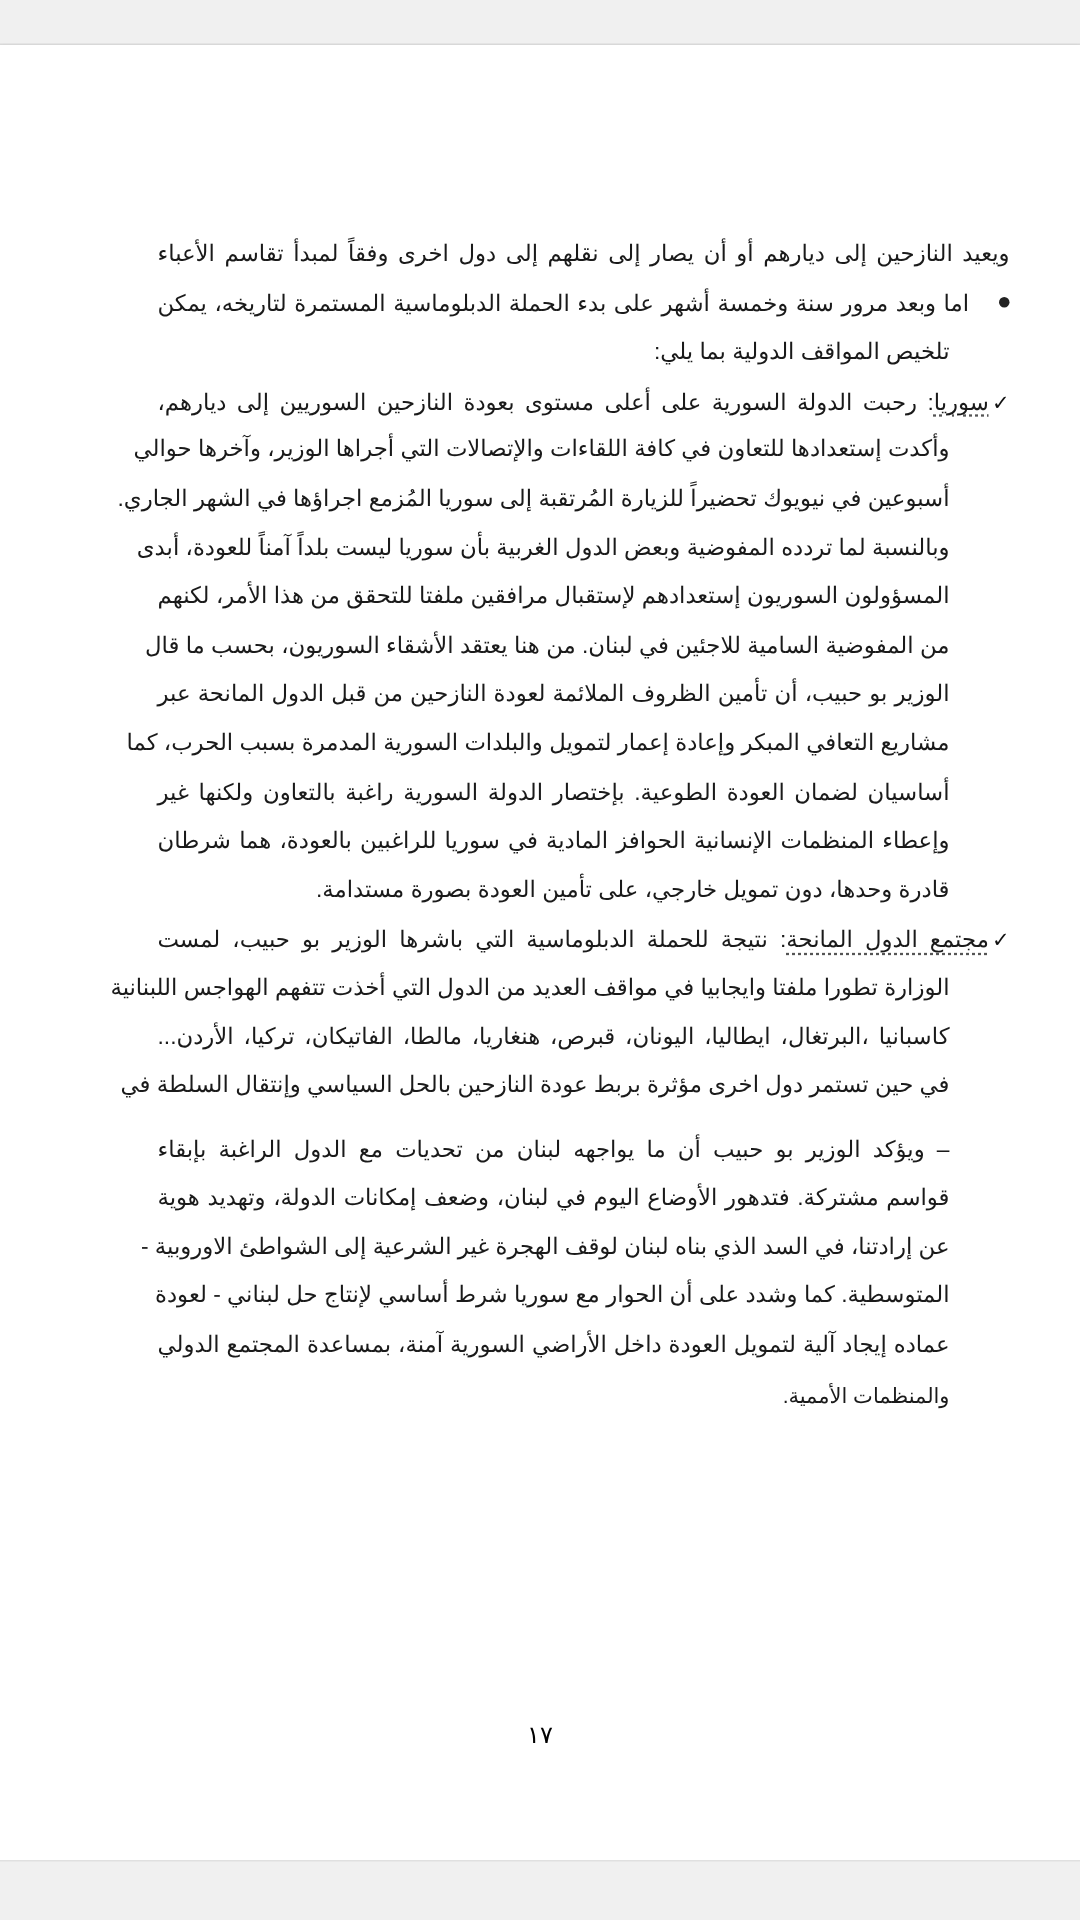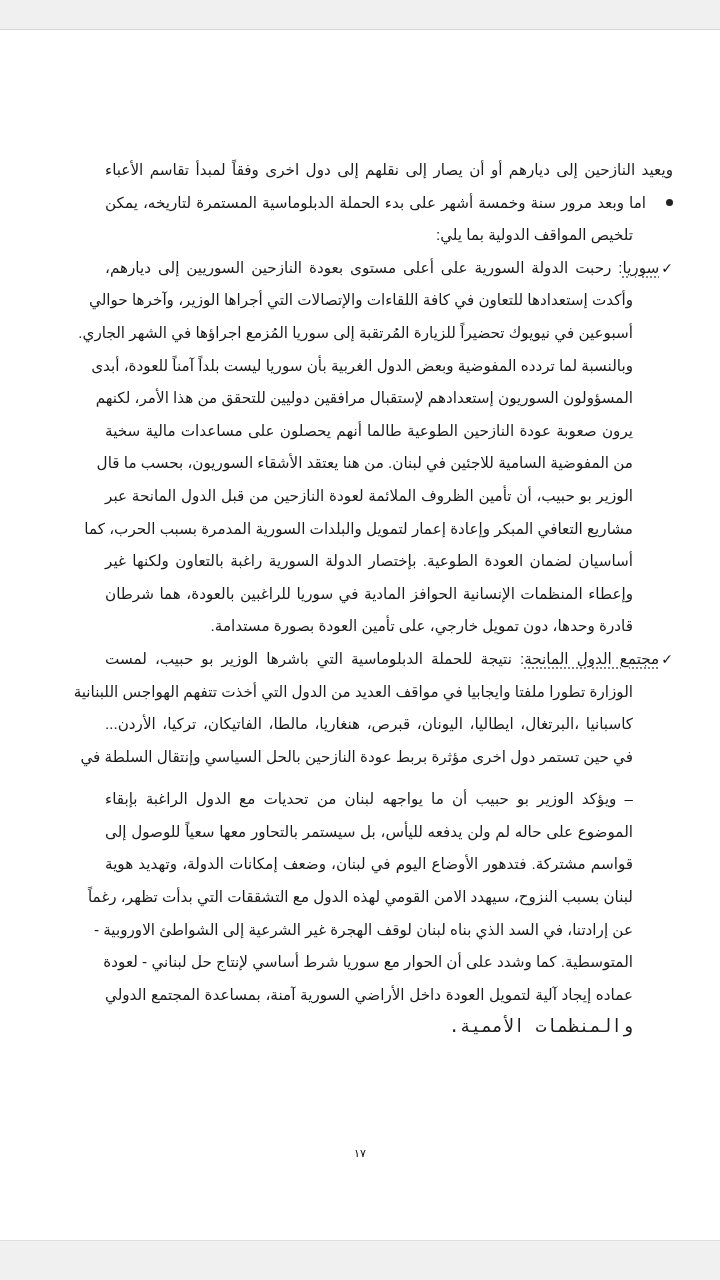--- a/index.html
+++ b/index.html
@@ -83,26 +83,26 @@
       text-underline-offset: 4px;
     }
     .gap { height: 10px; }
     .page-number {
       position: absolute;
       left: 0;
       width: 720px;
       top: 1147px;
       text-align: center;
       font-family: "DejaVu Serif", serif;
-      font-size: 11px;
+      font-size: 16px;
       color: #000000;
     }
     .last-line {
-      font-family: Liberation Mono, monospace;
-      font-size: 18px;
+      font-family: Liberation Sans, sans-serif;
+      font-size: 14px;
     }
   </style>
 </head>
 <body>
 
 <div class="top-bar"></div>
 
 <div class="page"></div>
 
 <div class="content">
@@ -118,22 +118,21 @@
     <span class="line short indent-sub">تلخيص المواقف الدولية بما يلي:</span>
   </div>
 
   <div>
     <span class="line">
       <span class="check">✓</span><span class="u-dotted">سوريا</span><span>: رحبت الدولة السورية على أعلى مستوى بعودة النازحين السوريين إلى ديارهم،</span>
     </span>
     <span class="line indent-sub">وأكدت إستعدادها للتعاون في كافة اللقاءات والإتصالات التي أجراها الوزير، وآخرها حوالي</span>
     <span class="line indent-sub">أسبوعين في نيويوك تحضيراً للزيارة المُرتقبة إلى سوريا المُزمع اجراؤها في الشهر الجاري.</span>
     <span class="line indent-sub">وبالنسبة لما تردده المفوضية وبعض الدول الغربية بأن سوريا ليست بلداً آمناً للعودة، أبدى</span>
-    <span class="line indent-sub">المسؤولون السوريون إستعدادهم لإستقبال مرافقين دوليين للتحقق من هذا الأمر، لكنهم</span>
-    <span class="line indent-sub">يرون صعوبة عودة النازحين الطوعية طالما أنهم يحصلون على مساعدات مالية سخية</span>
+    <span class="line indent-sub">المسؤولون السوريون إستعدادهم لإستقبال مرافقين ملفتا للتحقق من هذا الأمر، لكنهم</span>
     <span class="line indent-sub">من المفوضية السامية للاجئين في لبنان. من هنا يعتقد الأشقاء السوريون، بحسب ما قال</span>
     <span class="line indent-sub">الوزير بو حبيب، أن تأمين الظروف الملائمة لعودة النازحين من قبل الدول المانحة عبر</span>
     <span class="line indent-sub">مشاريع التعافي المبكر وإعادة إعمار لتمويل والبلدات السورية المدمرة بسبب الحرب، كما</span>
     <span class="line indent-sub">أساسيان لضمان العودة الطوعية. بإختصار الدولة السورية راغبة بالتعاون ولكنها غير</span>
     <span class="line indent-sub">وإعطاء المنظمات الإنسانية الحوافز المادية في سوريا للراغبين بالعودة، هما شرطان</span>
     <span class="line short indent-sub">قادرة وحدها، دون تمويل خارجي، على تأمين العودة بصورة مستدامة.</span>
   </div>
 
   <div>
     <span class="line">
@@ -141,23 +140,21 @@
     </span>
     <span class="line indent-sub">الوزارة تطورا ملفتا وايجابيا في مواقف العديد من الدول التي أخذت تتفهم الهواجس اللبنانية</span>
     <span class="line indent-sub">كاسبانيا ،البرتغال، ايطاليا، اليونان، قبرص، هنغاريا، مالطا، الفاتيكان، تركيا، الأردن...</span>
     <span class="line indent-sub">في حين تستمر دول اخرى مؤثرة بربط عودة النازحين بالحل السياسي وإنتقال السلطة في</span>
   </div>
 
   <div class="gap"></div>
 
   <div>
     <span class="line indent-sub">– ويؤكد الوزير بو حبيب أن ما يواجهه لبنان من تحديات مع الدول الراغبة بإبقاء</span>
-    <span class="line indent-sub">الموضوع على حاله لم ولن يدفعه لليأس، بل سيستمر بالتحاور معها سعياً للوصول إلى</span>
     <span class="line indent-sub">قواسم مشتركة. فتدهور الأوضاع اليوم في لبنان، وضعف إمكانات الدولة، وتهديد هوية</span>
-    <span class="line indent-sub">لبنان بسبب النزوح، سيهدد الامن القومي لهذه الدول مع التشققات التي بدأت تظهر، رغماً</span>
     <span class="line indent-sub">عن إرادتنا، في السد الذي بناه لبنان لوقف الهجرة غير الشرعية إلى الشواطئ الاوروبية -</span>
     <span class="line indent-sub">المتوسطية. كما وشدد على أن الحوار مع سوريا شرط أساسي لإنتاج حل لبناني - لعودة</span>
     <span class="line indent-sub">عماده إيجاد آلية لتمويل العودة داخل الأراضي السورية آمنة، بمساعدة المجتمع الدولي</span>
     <span class="line short indent-sub last-line">والمنظمات الأممية.</span>
   </div>
 
 </div>
 
 <div class="page-number">١٧</div>
 

